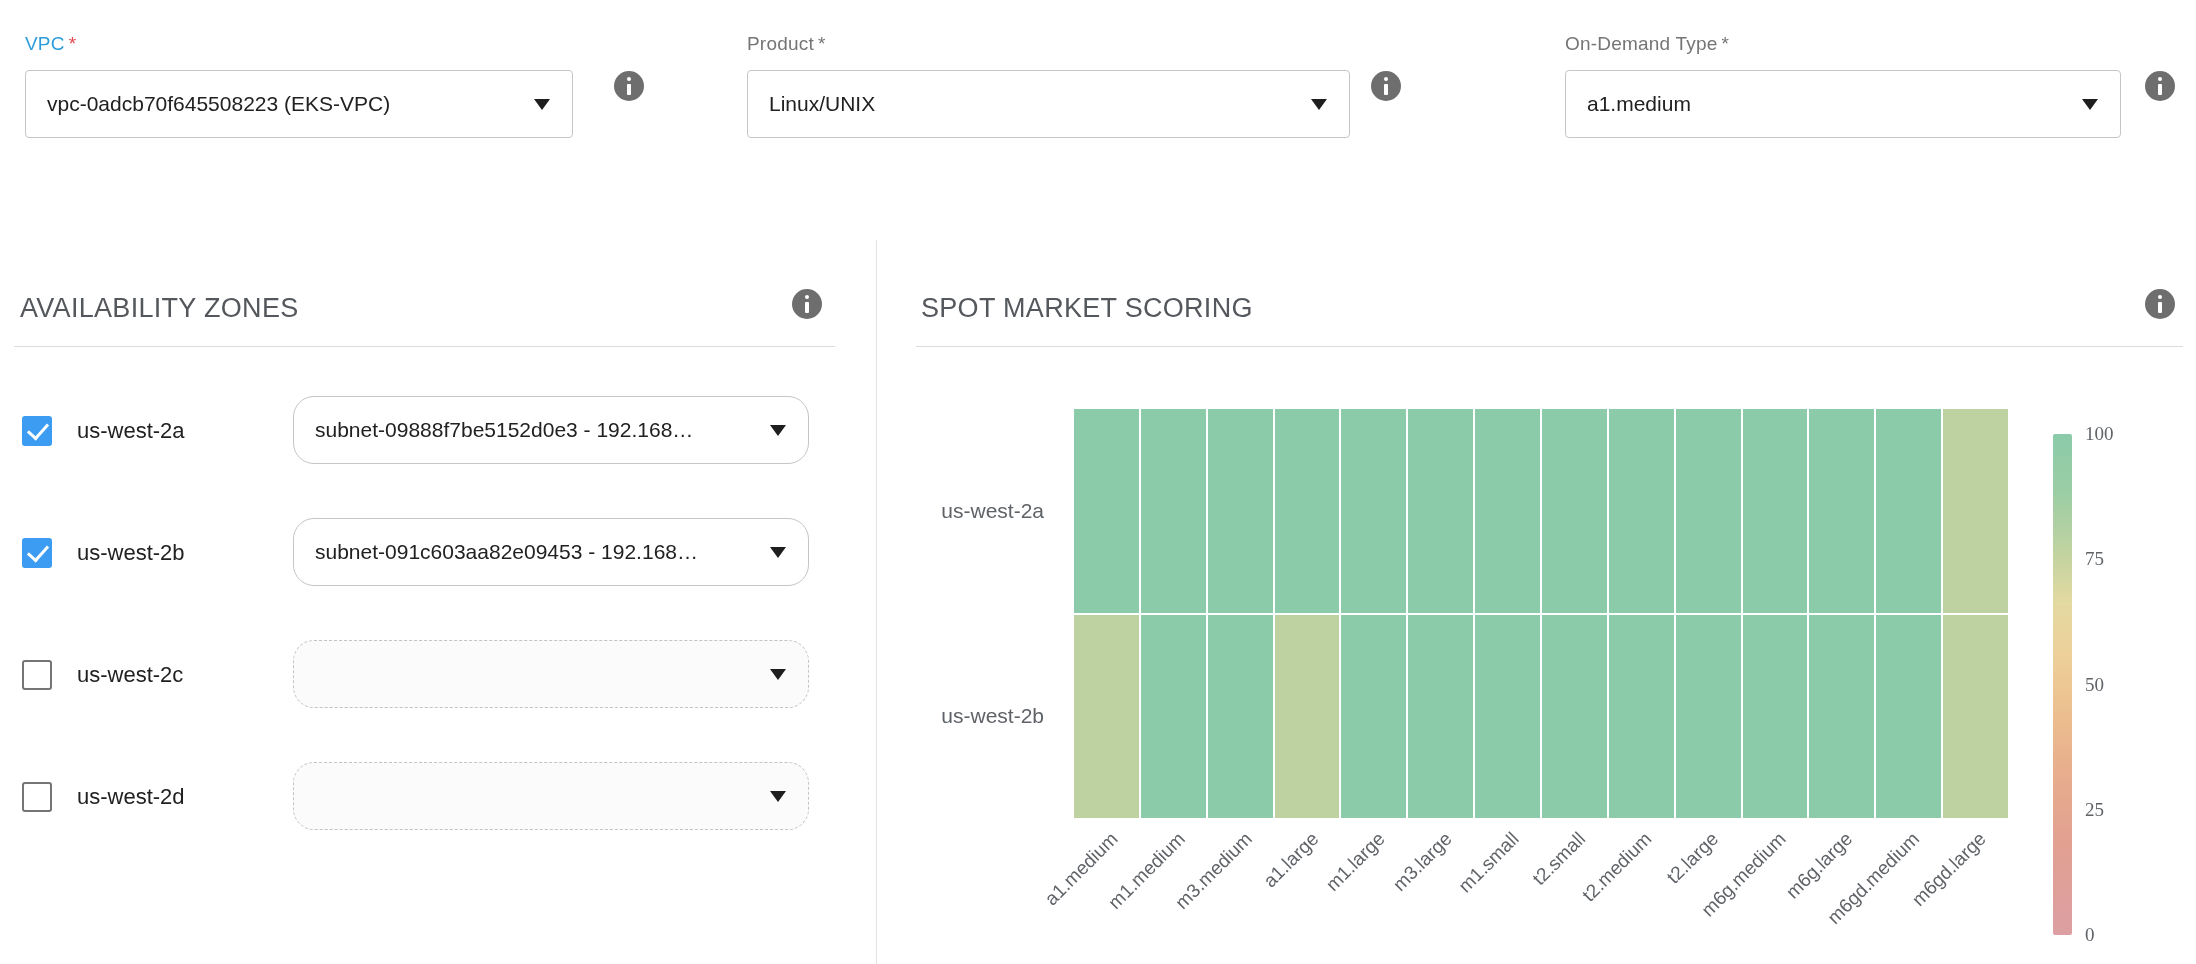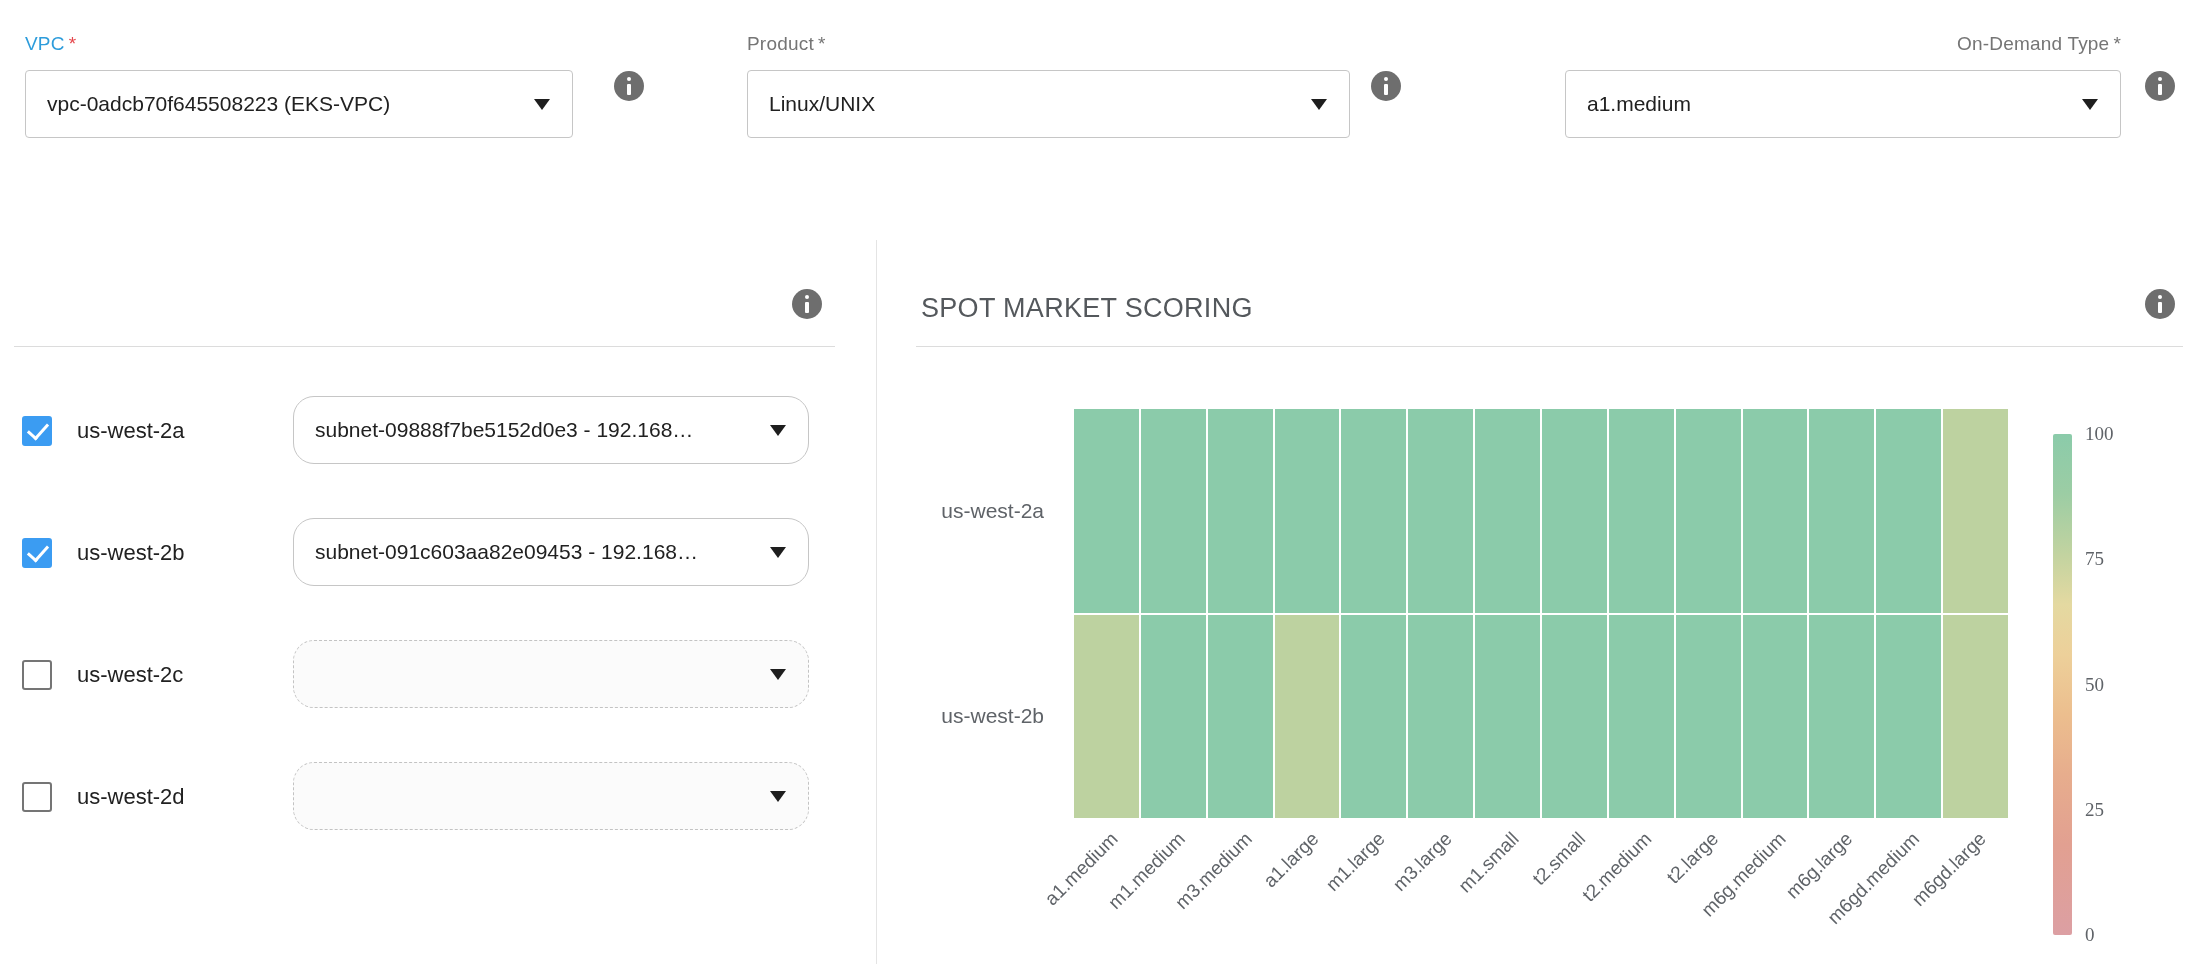--- a/index.html
+++ b/index.html
@@ -23,21 +23,21 @@
   }
   .select-value { font-size:21px; color:#212121; white-space:nowrap; overflow:hidden; }
   .caret {
     position:absolute; right:22px; top:50%; margin-top:-5px; width:0; height:0;
     border-left:8px solid transparent; border-right:8px solid transparent;
     border-top:11px solid #1e1e1e;
   }
   .field .select { margin-top:14px; }
   .f-vpc { left:25px; width:548px; }
   .f-product { left:747px; width:603px; }
-  .f-odt { left:1565px; width:556px;text-align:right; }
+  .f-odt { left:1565px; width:556px; }
 
   .info-icon { position:absolute; width:30px; height:30px; border-radius:50%; background:#6e6e6e; cursor:pointer; }
   .info-icon::before { content:""; position:absolute; left:13px; top:6px; width:4px; height:4px; border-radius:50%; background:#fff; }
   .info-icon::after  { content:""; position:absolute; left:13px; top:13px; width:4px; height:11px; border-radius:1px; background:#fff; }
   .ii-vpc { left:614px; top:71px; }
   .ii-product { left:1371px; top:71px; }
   .ii-odt { left:2145px; top:71px; }
   .ii-zones { left:792px; top:289px; }
   .ii-scoring { left:2145px; top:289px; }
 
@@ -116,20 +116,21 @@
     </div>
     <div class="select">
       <span class="select-value">a1.medium</span>
       <span class="caret"></span>
     </div>
   </div>
   <span class="info-icon ii-odt"></span>
 
   <div class="vdivider"></div>
 
+  <div class="section-title st-left">AVAILABILITY ZONES</div>
   <span class="info-icon ii-zones"></span>
   <div class="hr hr-left"></div>
 
   <div class="section-title st-right">SPOT MARKET SCORING</div>
   <span class="info-icon ii-scoring"></span>
   <div class="hr hr-right"></div>
 
   <div class="zone-rows">
       <div class="zone-row" style="top: 0px;">
         <span class="checkbox checked"></span>

